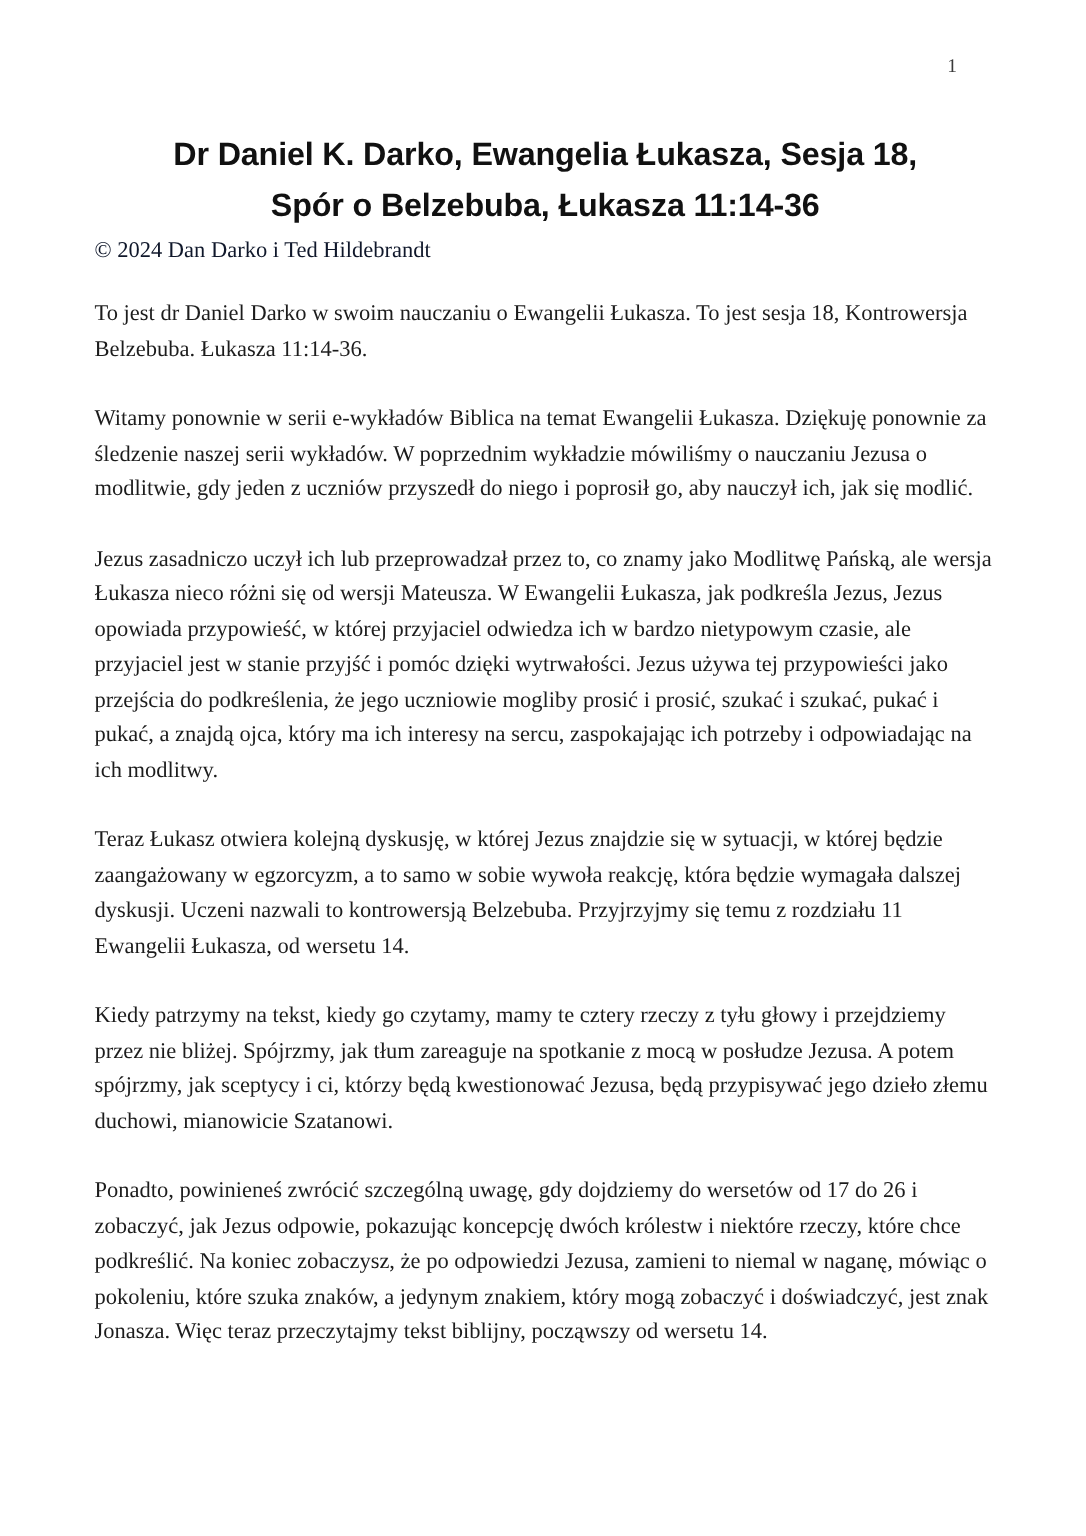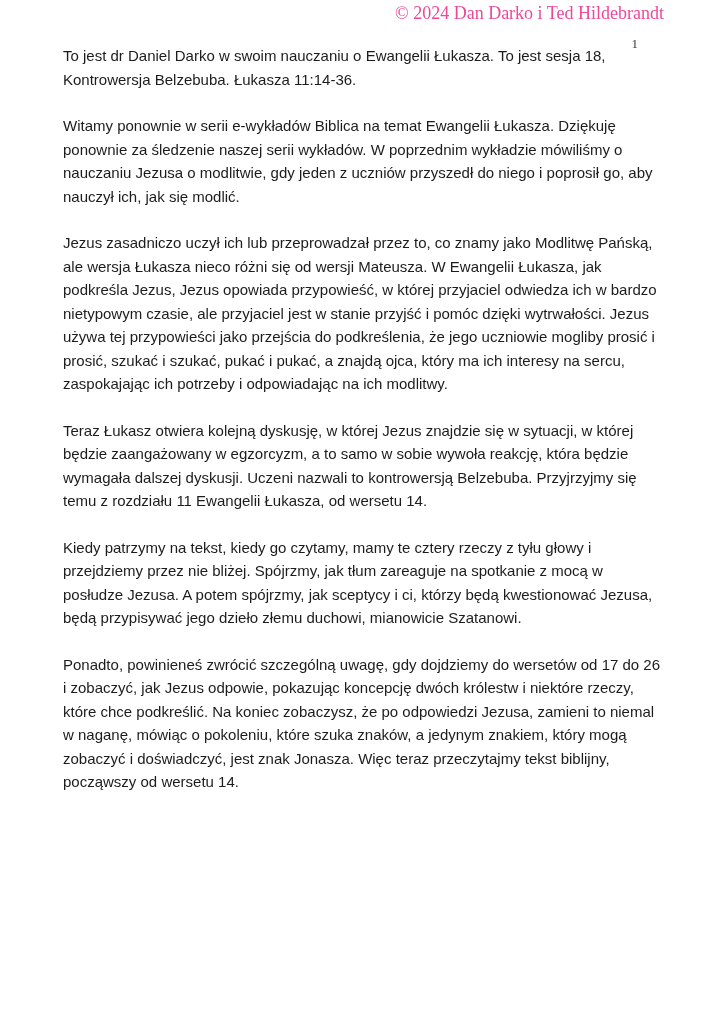--- a/index.html
+++ b/index.html
@@ -36,46 +36,51 @@
     text-align: center;
     font-family: "Liberation Sans", sans-serif;
     font-size: 21.5px;
     font-weight: 700;
     line-height: 34px;
     color: #111111;
     letter-spacing: -0.1px;
   }
   .doc-copyright {
     margin: 3px 0 0 0;
-    text-align: right;
+    text-align: left;
     font-family: "Liberation Serif", serif;
-    font-size: 18px;
+    font-size: 15px;
     line-height: 20px;
-    color: #ec4899;
+    color: #0f172a;
   }
   .body-text {
     margin-top: 21px;
+    font-family: Liberation Serif, serif;
   }
   .body-text p {
     margin: 0 0 23px 0;
     font-size: 15px;
     line-height: 23.5px;
     color: #1c1c1c;
     text-align: left;
   }
 </style>
 </head>
 <body>
 
 <div class="page">
 
   <span class="page-number">1</span>
 
   <div class="content">
 
+    <h1 class="doc-title">
+      <div>Dr Daniel K. Darko, Ewangelia Łukasza, Sesja 18,</div>
+      <div>Spór o Belzebuba, Łukasza 11:14-36</div>
+    </h1>
 
     <div class="doc-copyright">© 2024 Dan Darko i Ted Hildebrandt</div>
 
     <div class="body-text">
       <p>To jest dr Daniel Darko w swoim nauczaniu o Ewangelii Łukasza. To jest sesja 18, Kontrowersja Belzebuba. Łukasza 11:14-36.</p>
       <p>Witamy ponownie w serii e-wykładów Biblica na temat Ewangelii Łukasza. Dziękuję ponownie za śledzenie naszej serii wykładów. W poprzednim wykładzie mówiliśmy o nauczaniu Jezusa o modlitwie, gdy jeden z uczniów przyszedł do niego i poprosił go, aby nauczył ich, jak się modlić.</p>
       <p>Jezus zasadniczo uczył ich lub przeprowadzał przez to, co znamy jako Modlitwę Pańską, ale wersja Łukasza nieco różni się od wersji Mateusza. W Ewangelii Łukasza, jak podkreśla Jezus, Jezus opowiada przypowieść, w której przyjaciel odwiedza ich w bardzo nietypowym czasie, ale przyjaciel jest w stanie przyjść i pomóc dzięki wytrwałości. Jezus używa tej przypowieści jako przejścia do podkreślenia, że jego uczniowie mogliby prosić i prosić, szukać i szukać, pukać i pukać, a znajdą ojca, który ma ich interesy na sercu, zaspokajając ich potrzeby i odpowiadając na ich modlitwy.</p>
       <p>Teraz Łukasz otwiera kolejną dyskusję, w której Jezus znajdzie się w sytuacji, w której będzie zaangażowany w egzorcyzm, a to samo w sobie wywoła reakcję, która będzie wymagała dalszej dyskusji. Uczeni nazwali to kontrowersją Belzebuba. Przyjrzyjmy się temu z rozdziału 11 Ewangelii Łukasza, od wersetu 14.</p>
       <p>Kiedy patrzymy na tekst, kiedy go czytamy, mamy te cztery rzeczy z tyłu głowy i przejdziemy przez nie bliżej. Spójrzmy, jak tłum zareaguje na spotkanie z mocą w posłudze Jezusa. A potem spójrzmy, jak sceptycy i ci, którzy będą kwestionować Jezusa, będą przypisywać jego dzieło złemu duchowi, mianowicie Szatanowi.</p>
       <p>Ponadto, powinieneś zwrócić szczególną uwagę, gdy dojdziemy do wersetów od 17 do 26 i zobaczyć, jak Jezus odpowie, pokazując koncepcję dwóch królestw i niektóre rzeczy, które chce podkreślić. Na koniec zobaczysz, że po odpowiedzi Jezusa, zamieni to niemal w naganę, mówiąc o pokoleniu, które szuka znaków, a jedynym znakiem, który mogą zobaczyć i doświadczyć, jest znak Jonasza. Więc teraz przeczytajmy tekst biblijny, począwszy od wersetu 14.</p>

